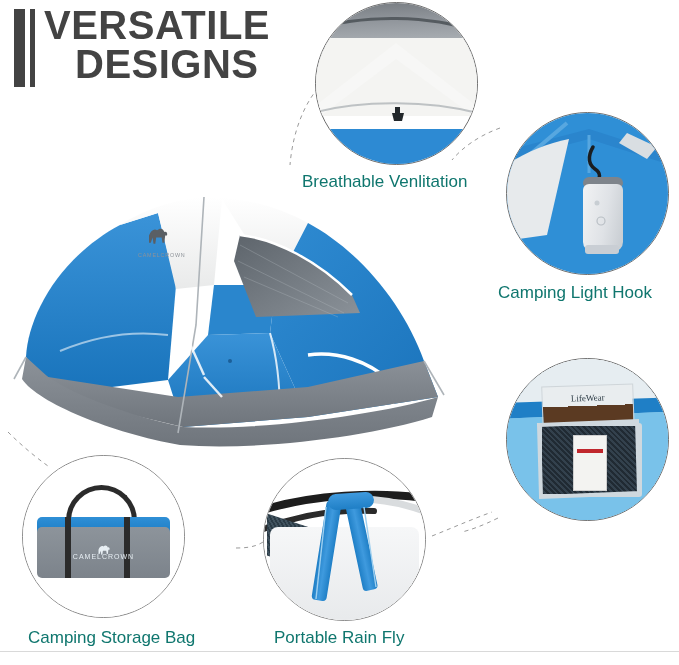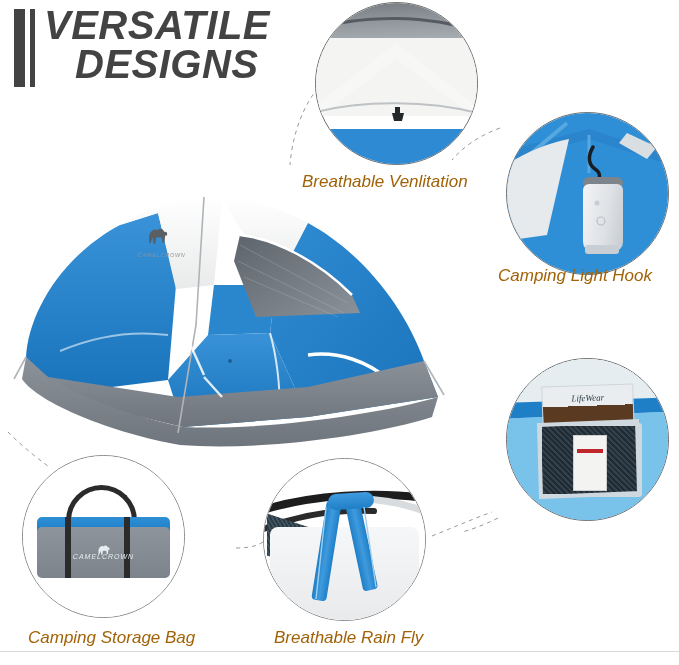--- a/index.html
+++ b/index.html
@@ -2,21 +2,21 @@
 <html><head>
 <meta charset="utf-8">
 <title>Versatile Designs Infographic</title>
 <style>
   html,body{margin:0;padding:0;background:#ffffff;}
   body{
     width:679px;height:665px;position:relative;overflow:hidden;
     font-family:"Liberation Sans","DejaVu Sans",sans-serif;
     background:#ffffff;
   }
-  .stage{position:absolute;inset:0;width:679px;height:660px;font-style:italic;}
+  .stage{position:absolute;inset:0;width:679px;height:660px;}
 
   
   .title-block{position:absolute;left:14px;top:6px;display:flex;align-items:flex-start;}
   .bar-wrap{display:flex;align-items:flex-start;margin-right:9px;padding-top:3px;}
   .bar-thick{width:11px;height:78px;background:#434343;}
   .bar-thin{width:5px;height:78px;background:#434343;margin-left:5px;}
   .title-text{
     color:#434343;font-weight:bold;font-size:40px;line-height:0.98;
     letter-spacing:0.5px;font-family:"Liberation Sans","DejaVu Sans",sans-serif;
   }
@@ -25,21 +25,21 @@
   
   .circle{
     position:absolute;border-radius:50%;overflow:hidden;
     border:1px solid #6e6e6e;background:#ffffff;box-sizing:border-box;
   }
   .circle.no-ring{border:1px solid #8a8a8a;}
   .circle-inner{position:absolute;inset:0;}
 
   
   .label{
-    position:absolute;color:#a16207;font-size:17px;white-space:nowrap;
+    position:absolute;color:#0f766e;font-size:17px;white-space:nowrap;
     font-family:"Liberation Sans","DejaVu Sans",sans-serif;
   }
 
   
   .dash-svg{position:absolute;left:0;top:0;width:679px;height:665px;pointer-events:none;}
 
   
   .tent-wrap{position:absolute;left:8px;top:165px;width:470px;height:290px;}
 
   
@@ -238,21 +238,21 @@
       </svg>
       <div class="lantern-cap"></div>
       <div class="lantern"></div>
       <div class="lantern-base"></div>
       <svg width="163" height="163" viewBox="0 0 163 163" style="position:absolute;inset:0;">
         <circle cx="94" cy="108" r="4" fill="none" stroke="#b9bfc5" stroke-width="1.2"></circle>
         <circle cx="90" cy="90" r="2.5" fill="#c8ced3"></circle>
       </svg>
     </div>
   </div>
-  <div class="label" style="left:498px;top:266px;text-align:center;">Camping Light Hook</div>
+  <div class="label" style="left:498px;top:283px;text-align:center;">Camping Light Hook</div>
 
   <div class="circle" style="left:506px;top:358px;width:163px;height:163px;">
     <div class="circle-inner">
       <div class="pocket-bg"></div>
       <svg width="163" height="163" viewBox="0 0 163 163" style="position:absolute;inset:0;">
         <path d="M-10,-5 L176,-5 L176,44 L-10,52 Z" fill="#e6edf1"></path>
         <path d="M-10,44 L176,38 L176,52 L-10,60 Z" fill="#1f7fc6"></path>
         <path d="M-10,60 L176,52 L176,176 L-10,176 Z" fill="#79c2ea"></path>
       </svg>
       <div class="magazine">
@@ -298,17 +298,17 @@
       <div class="fly-white"></div>
       <div class="fly-strapA"></div>
       <div class="fly-strapB"></div>
       <div class="fly-knot"></div>
       <svg width="163" height="163" viewBox="0 0 163 163" style="position:absolute;inset:0;">
         <path d="M62,48 L52,140" stroke="#9fd0f0" stroke-width="1.4" fill="none"></path>
         <path d="M100,48 L112,128" stroke="#9fd0f0" stroke-width="1.4" fill="none"></path>
       </svg>
     </div>
   </div>
-  <div class="label" style="left:274px;top:628px;">Breathable Rain Fly</div>
+  <div class="label" style="left:274px;top:628px;">Portable Rain Fly</div>
 
   <div class="divider"></div>
 
 </div>
 
 </body></html>

